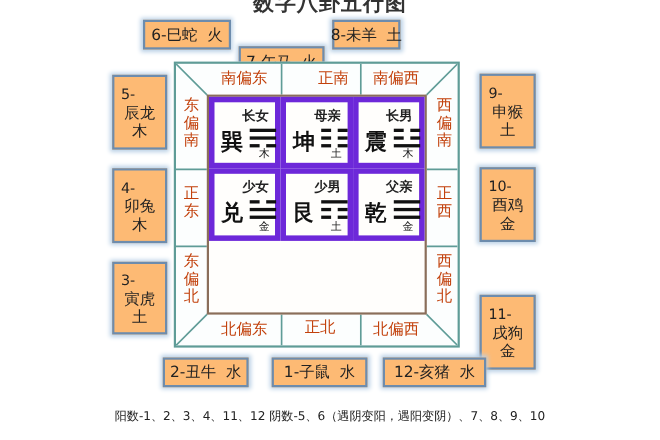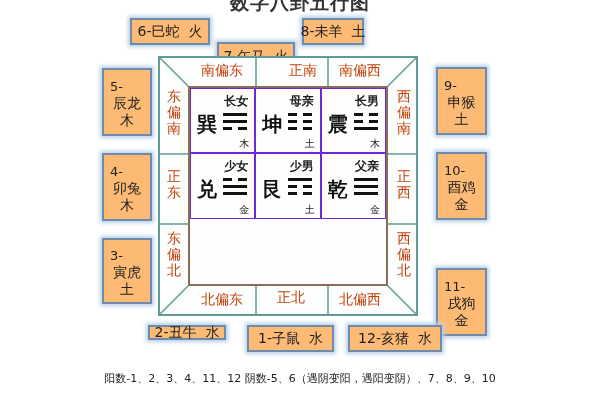--- a/index.html
+++ b/index.html
@@ -10,21 +10,21 @@
           font-size:14px; color:#222; display:flex; align-items:center; justify-content:center; box-sizing:border-box; }
   .zbox.h span { white-space:pre; }
   .zbox.v { flex-direction:column; align-items:center; justify-content:center; line-height:17px; padding-top:2px; }
   .zbox.v .num { align-self:flex-start; padding-left:6px; font-size:13px; }
   .frame { position:absolute; left:158px; top:56px; width:260px; height:260px; border:2px solid #5f9c97; box-sizing:border-box; background:#fcfefe; }
   .frame svg.diag { position:absolute; left:0; top:0; }
   .dirlabel { position:absolute; font-size:14px; color:#c2410c; text-align:center; }
   .dirlabel.vert { width:16px; line-height:16px; }
   .inner { position:absolute; left:188px; top:86px; width:200px; height:200px; box-sizing:border-box;
            border:2px solid #8a6e5a; display:grid; grid-template-columns:repeat(3,1fr); grid-template-rows:repeat(3,1fr); background:#fffefc; }
-  .cell { border:1px solid #6d28d9; position:relative; box-sizing:border-box; }
+  .cell { border:5px solid #6d28d9; position:relative; box-sizing:border-box; }
   .cell .name { position:absolute; left:6px; top:22px; font-size:20px; font-weight:bold; color:#111; }
   .cell .role { position:absolute; right:6px; top:4px; font-size:12px; font-weight:bold; color:#222; }
   .cell .elem { position:absolute; right:5px; bottom:1px; font-size:10px; color:#222; }
   .cell .tri { position:absolute; left:32px; top:24px; width:24px; }
   .tri .line { height:3px; margin-bottom:4px; display:flex; justify-content:space-between; }
   .tri .line.yang { background:#111; }
   .tri .line.yin::before, .tri .line.yin::after { content:""; width:9px; height:3px; background:#111; display:block; }
   .center-label { position:absolute; left:0; right:0; top:22px; text-align:center; font-size:20px; font-weight:bold; color:#222; }
   .footer { position:absolute; left:0; width:600px; top:371px; text-align:center; font-size:11px; color:#222; }
 </style>
@@ -164,21 +164,21 @@
       <div class="name">乾</div>
       <div class="tri">
         <div class="line yang"></div>
         <div class="line yang"></div>
         <div class="line yang"></div>
       </div>
       <div class="elem">金</div>
     </div>
   </div>
 
-<div class="zbox h" style="left:148px;top:325px;width:78px;height:15px;justify-content:center;">
+<div class="zbox h" style="left:148px;top:325px;width:78px;height:27px;justify-content:center;">
     <span>2-丑牛  水</span>
   </div>
 <div class="zbox h" style="left:247px;top:325px;width:87px;height:27px;">
     <span>1-子鼠  水</span>
   </div>
 <div class="zbox h" style="left:348px;top:325px;width:94px;height:27px;">
     <span>12-亥猪  水</span>
   </div>
 
 <div class="footer">阳数-1、2、3、4、11、12   阴数-5、6（遇阴变阳，遇阳变阴）、7、8、9、10</div>

